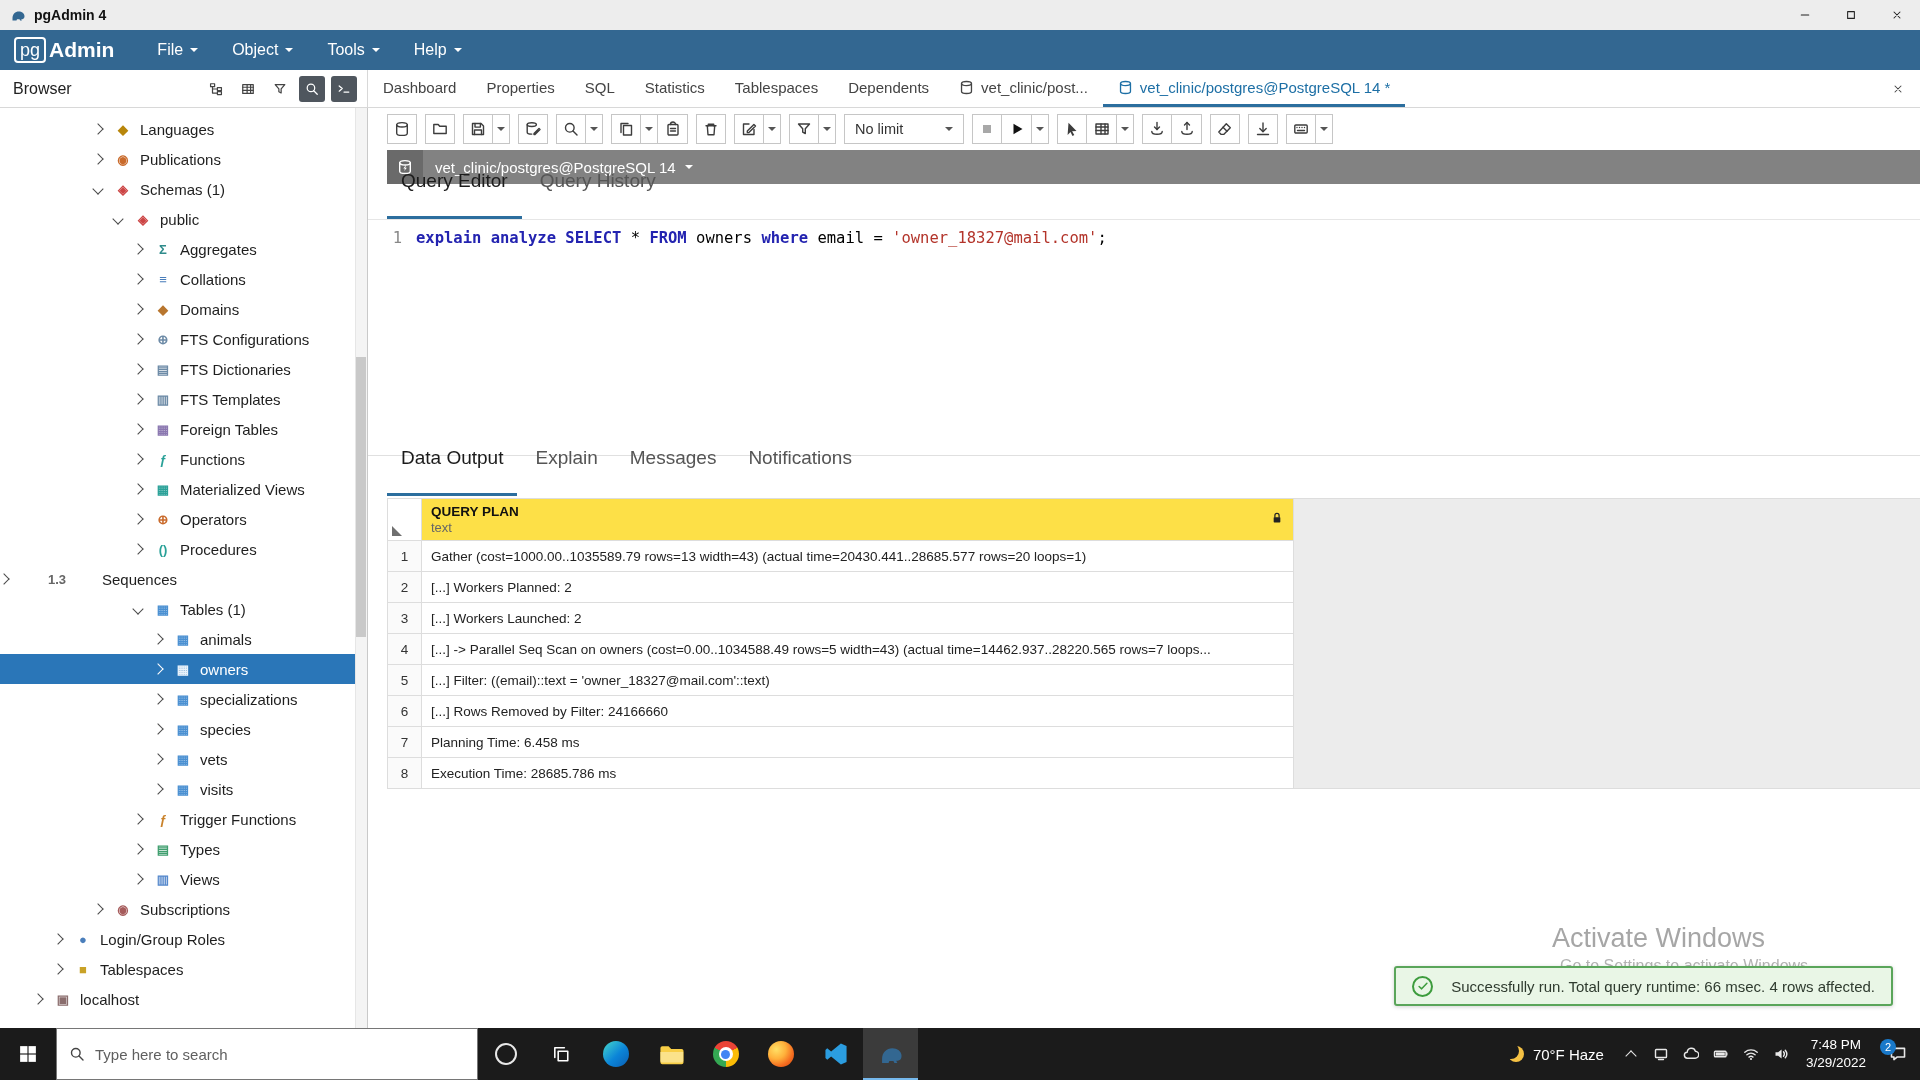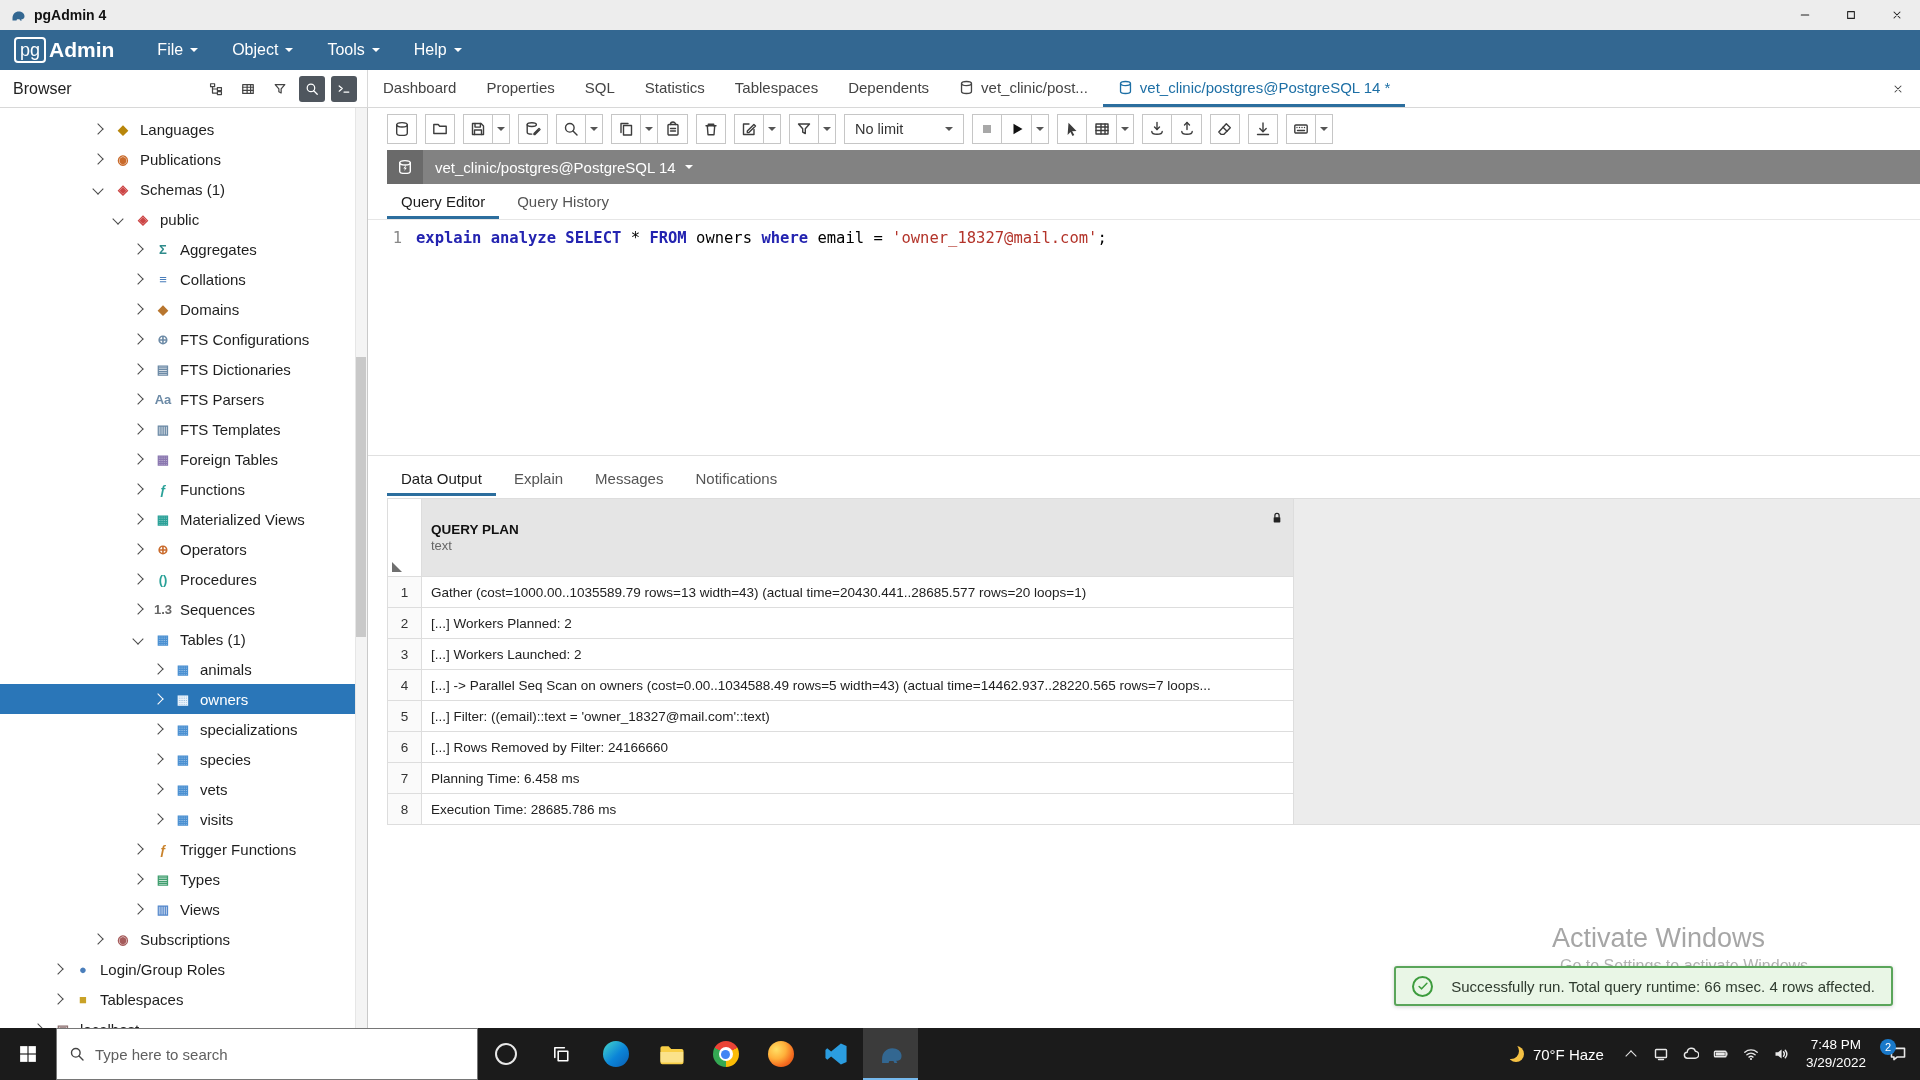--- a/index.html
+++ b/index.html
@@ -65,37 +65,37 @@
 
 .connbar{height:34px;background:#828282;display:flex;align-items:center;color:#fff;margin-left:19px}
 .cic{width:36px;height:100%;background:#6a6a6a;display:flex;align-items:center;justify-content:center;color:#fff}
 .connlabel{margin-left:12px;display:flex;align-items:center;gap:9px;font-size:15px}
 .connlabel .car{border-top-color:#fff}
 
 
 .edtabs,.rtabs{display:flex;align-items:flex-end;padding-left:19px;gap:4px}
 .edtabs{height:36px;border-bottom:1px solid #e6e6e6}
 .rtabs{height:40px}
-.etab{padding:8px 14px 6px;font-size:15px;color:#555;border-bottom:3px solid transparent;white-space:nowrap}
+.etab{padding:8px 14px 24px;font-size:19px;color:#555;border-bottom:3px solid transparent;white-space:nowrap}
 .etab.active{color:#1b1b1b;border-bottom-color:#2c6e9e}
 .editor{height:235px;display:flex;padding-top:9px;font-family:"DejaVu Sans Mono",monospace;font-size:15.5px}
 .gutter{width:48px;flex:none;text-align:right;padding-right:14px;color:#888}
 .codeline{white-space:pre;color:#000}
 .tk-kw{color:#2323b0;font-weight:700}
 .tk-str{color:#b3342a}
 .tk-op,.tk-pu,.tk-id,.tk-pl{color:#000}
 
 
 .results{border-top:1px solid #e0e0e0;flex:1;display:flex;flex-direction:column;min-height:0}
 .gridwrap{margin-left:19px;margin-top:2px;display:flex;align-items:stretch}
 table.grid{border-collapse:collapse;table-layout:fixed;width:906px;font-size:13.5px;flex:none}
 .grid th,.grid td{border:1px solid #ddd}
 .corner{width:34px;position:relative;background:#fff}
 .corner:after{content:"";position:absolute;left:4px;bottom:4px;border-bottom:10px solid #6f6f6f;border-right:10px solid transparent}
-.colhead{text-align:left;padding:23px 9px;position:relative;background:#e5e5e5}
+.colhead{text-align:left;padding:5px 9px;position:relative;background:#fde047}
 .colname{font-weight:700;font-size:13.5px;color:#111}
 .coltype{font-size:13px;color:#666;margin-top:1px;font-weight:400}
 .lock{position:absolute;right:9px;top:12px;color:#222}
 .grid td{height:31px;padding:0 9px;white-space:nowrap;overflow:hidden}
 .rnum{width:34px;text-align:center;color:#333;background:#fafafa}
 .gridfill{flex:1;background:#ececec;border-top:1px solid #ddd;border-bottom:1px solid #ddd}
 
 
 .wm1{position:absolute;left:1552px;top:923px;font-size:27px;color:#a6a6a6;z-index:5}
 .wm2{position:absolute;left:1560px;top:957px;font-size:16px;color:#b3b3b3;z-index:5}
@@ -453,25 +453,20 @@
           <span class="ticon" style="color: rgb(108, 138, 166);">⊕</span>
           <span class="tlabel">FTS Configurations</span>
         </div>
         <div class="tree-row" style="padding-left: 134px;">
           <span class="chev chev-r"></span>
           <span class="ticon" style="color: rgb(108, 138, 166);">▤</span>
           <span class="tlabel">FTS Dictionaries</span>
         </div>
         <div class="tree-row" style="padding-left: 134px;">
           <span class="chev chev-r"></span>
-          <span class="ticon" style="color: rgb(108, 138, 166);">Aa</span>
-          <span class="tlabel">FTS Parsers</span>
-        </div>
-        <div class="tree-row" style="padding-left: 134px;">
-          <span class="chev chev-r"></span>
           <span class="ticon" style="color: rgb(108, 138, 166);">▥</span>
           <span class="tlabel">FTS Templates</span>
         </div>
         <div class="tree-row" style="padding-left: 134px;">
           <span class="chev chev-r"></span>
           <span class="ticon" style="color: rgb(138, 119, 176);">▦</span>
           <span class="tlabel">Foreign Tables</span>
         </div>
         <div class="tree-row" style="padding-left: 134px;">
           <span class="chev chev-r"></span>
@@ -486,21 +481,21 @@
         <div class="tree-row" style="padding-left: 134px;">
           <span class="chev chev-r"></span>
           <span class="ticon" style="color: rgb(201, 106, 43);">⊕</span>
           <span class="tlabel">Operators</span>
         </div>
         <div class="tree-row" style="padding-left: 134px;">
           <span class="chev chev-r"></span>
           <span class="ticon" style="color: rgb(42, 161, 152);">()</span>
           <span class="tlabel">Procedures</span>
         </div>
-        <div class="tree-row" style="padding-left: 134px;">
+        <div class="tree-row" style=" gap: 28px;">
           <span class="chev chev-r"></span>
           <span class="ticon" style="color: rgb(102, 102, 102);">1.3</span>
           <span class="tlabel">Sequences</span>
         </div>
         <div class="tree-row" style="padding-left: 134px;">
           <span class="chev chev-d"></span>
           <span class="ticon" style="color: rgb(74, 144, 210);">▦</span>
           <span class="tlabel">Tables (1)</span>
         </div>
         <div class="tree-row" style="padding-left: 154px;">

